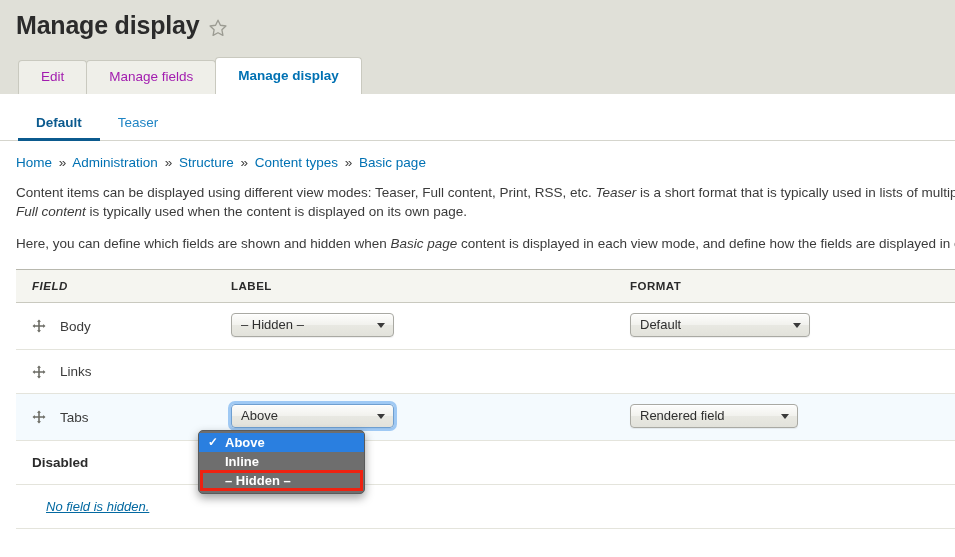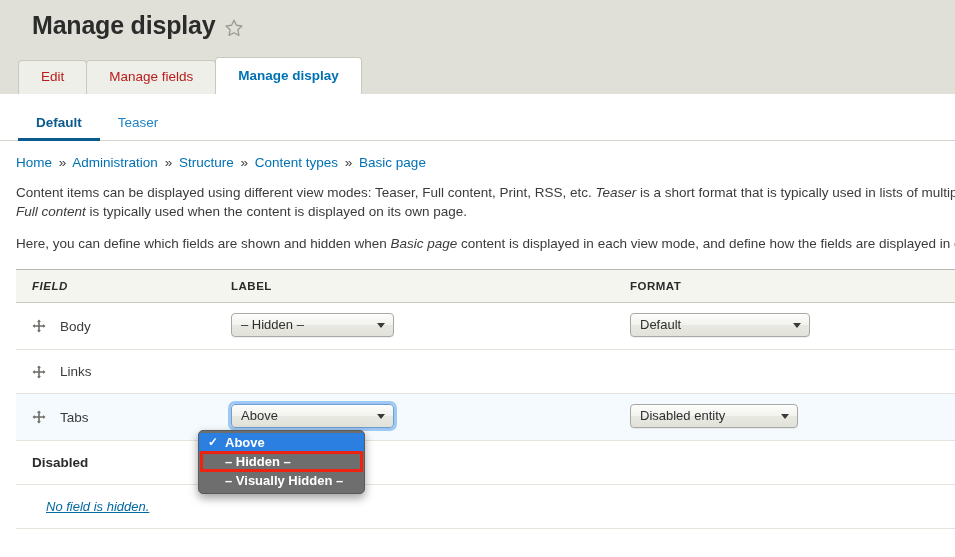--- a/index.html
+++ b/index.html
@@ -17,21 +17,20 @@
     font-size: 13px;
     position: relative;
   }
 
   
   .header-band {
     background: #e0e0d8;
     height: 94px;
     position: relative;
     width: 100%;
-    padding-left: 16px;
   }
 
   .page-title-row {
     display: flex;
     align-items: center;
     padding: 12px 0 0 16px;
     gap: 9px;
   }
 
   .page-title {
@@ -58,21 +57,21 @@
     align-items: flex-end;
   }
 
   .ptab {
     background: #efefe9;
     border: 1px solid #c9c9bf;
     border-bottom: none;
     border-radius: 4px 4px 0 0;
     padding: 8px 22px 9px;
     font-size: 13.5px;
-    color: #b91c1c;
+    color: #a21caf;
     margin-right: -1px;
     line-height: 1.2;
     cursor: pointer;
     position: relative;
   }
 
   .ptab.active {
     background: #ffffff;
     color: #0071b3;
     font-weight: bold;
@@ -422,21 +421,21 @@
           </div>
         </td>
         <td>
           <div class="sel w-label focused">
             <span class="sel-text">Above</span>
             <span class="sel-arrow"></span>
           </div>
         </td>
         <td>
           <div class="sel w-format-2">
-            <span class="sel-text">Disabled entity</span>
+            <span class="sel-text">Rendered field</span>
             <span class="sel-arrow"></span>
           </div>
         </td>
       </tr>
 
       <tr>
         <td>
           <span class="region-title">Disabled</span>
         </td>
         <td></td>
@@ -454,21 +453,21 @@
     </tbody>
   </table>
 
 </div>
 
 <div class="dropdown-popup">
   <div class="dd-item selected">
     <span class="dd-check">✓</span>
     <span>Above</span>
   </div>
+  <div class="dd-item">
+    <span class="dd-check"></span>
+    <span>Inline</span>
+  </div>
   <div class="dd-item target-outline">
     <span class="dd-check"></span>
     <span>– Hidden –</span>
   </div>
-  <div class="dd-item">
-    <span class="dd-check"></span>
-    <span>– Visually Hidden –</span>
-  </div>
 </div>
 
 </body></html>

